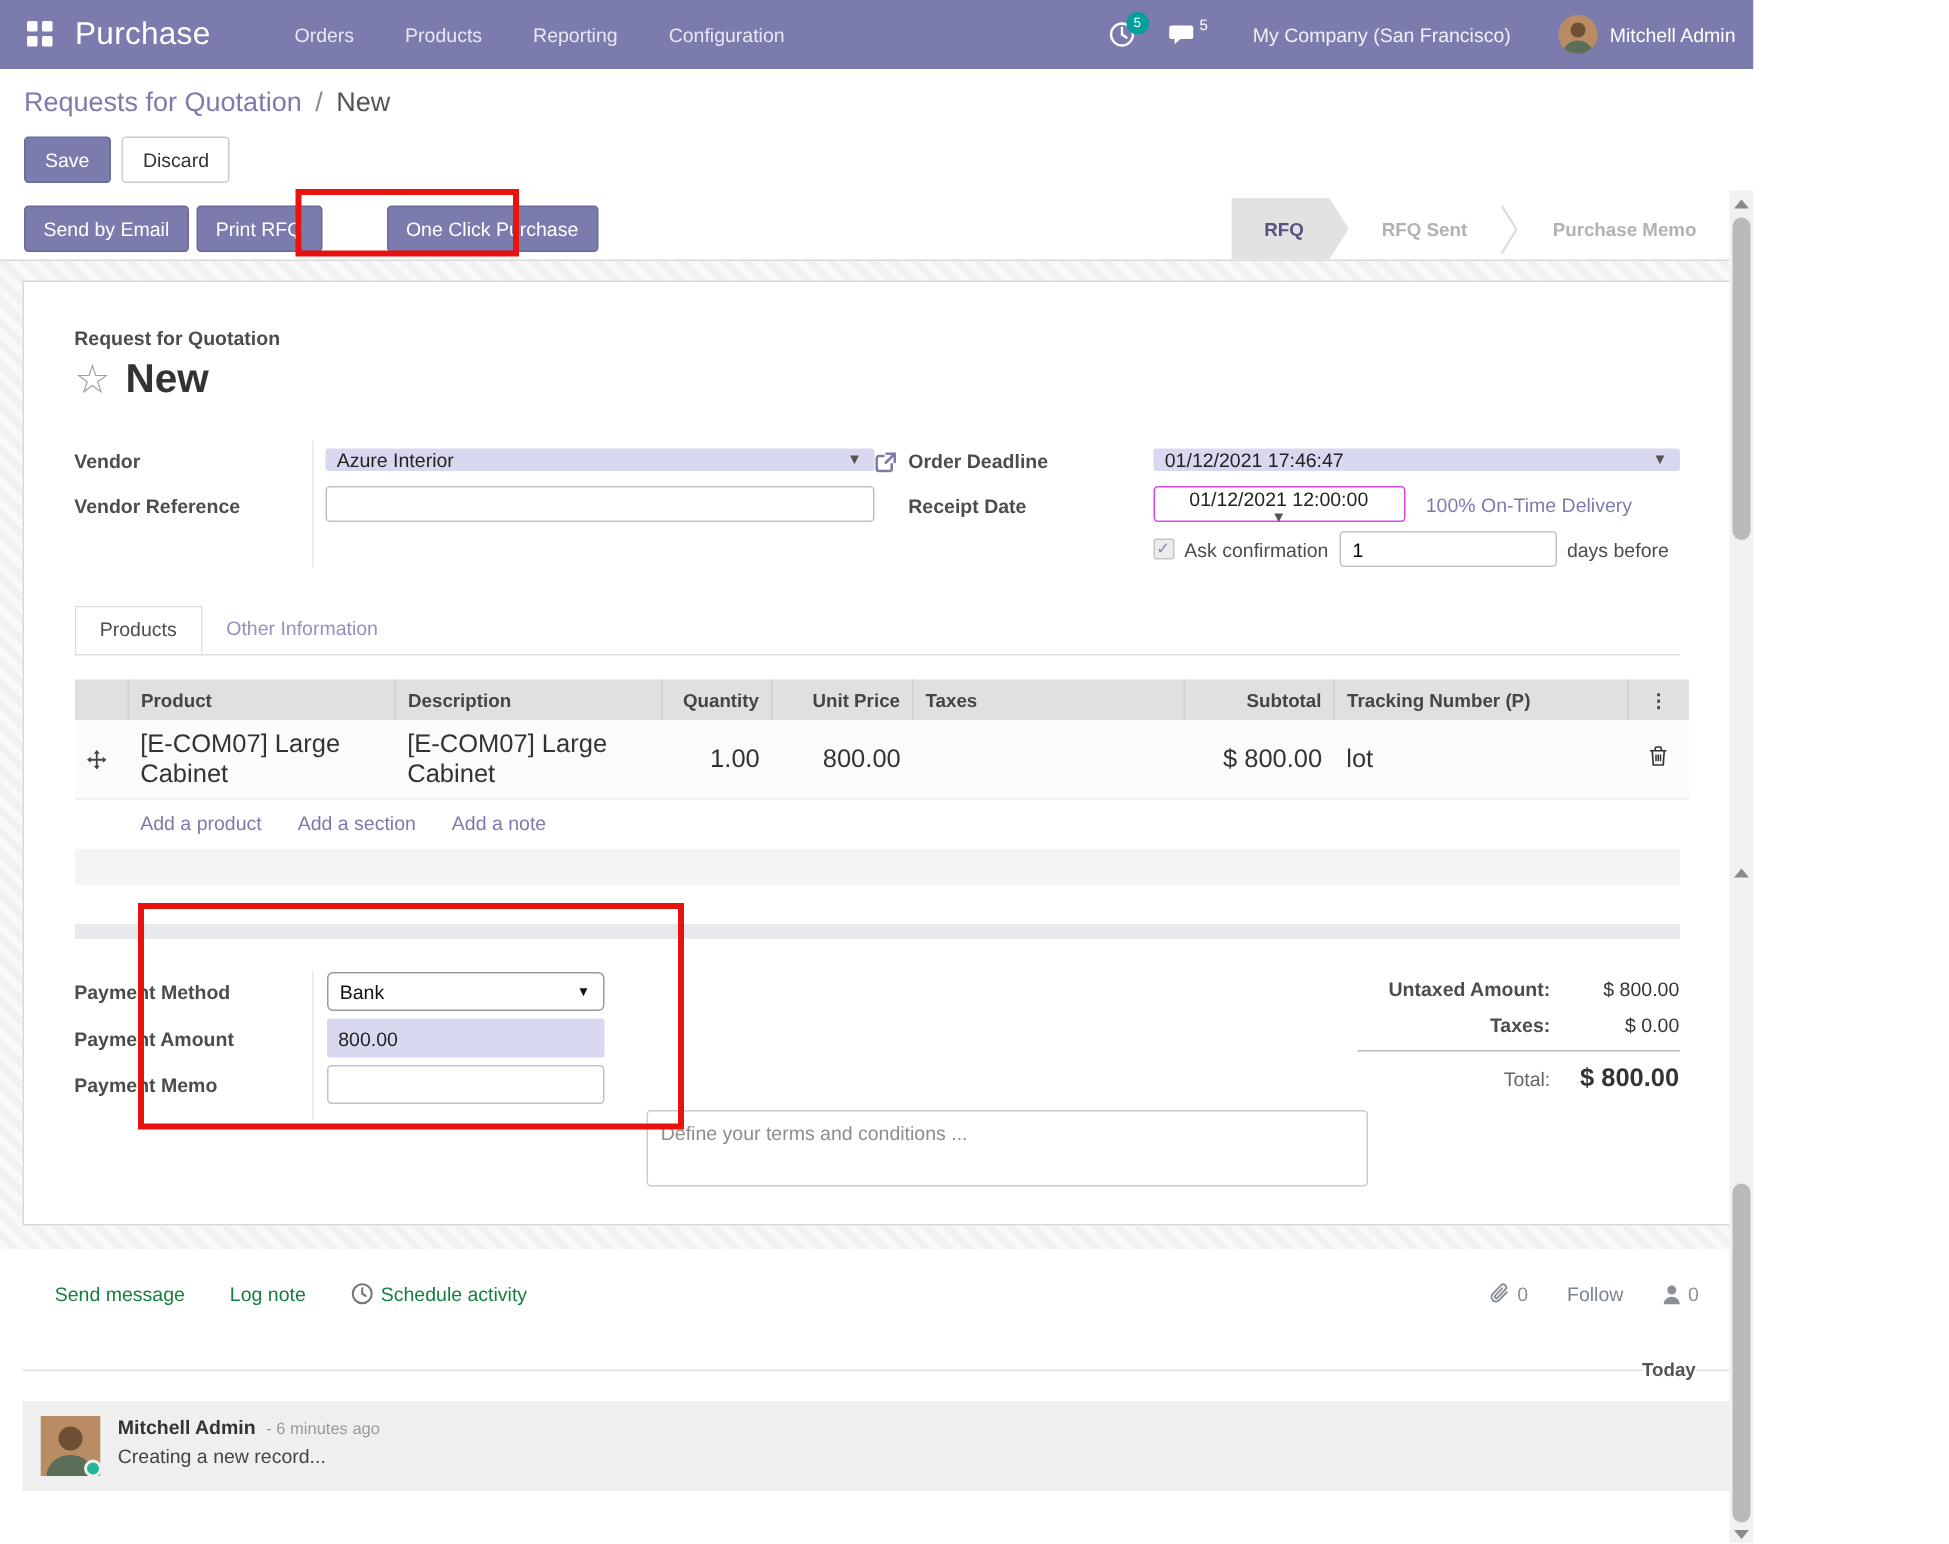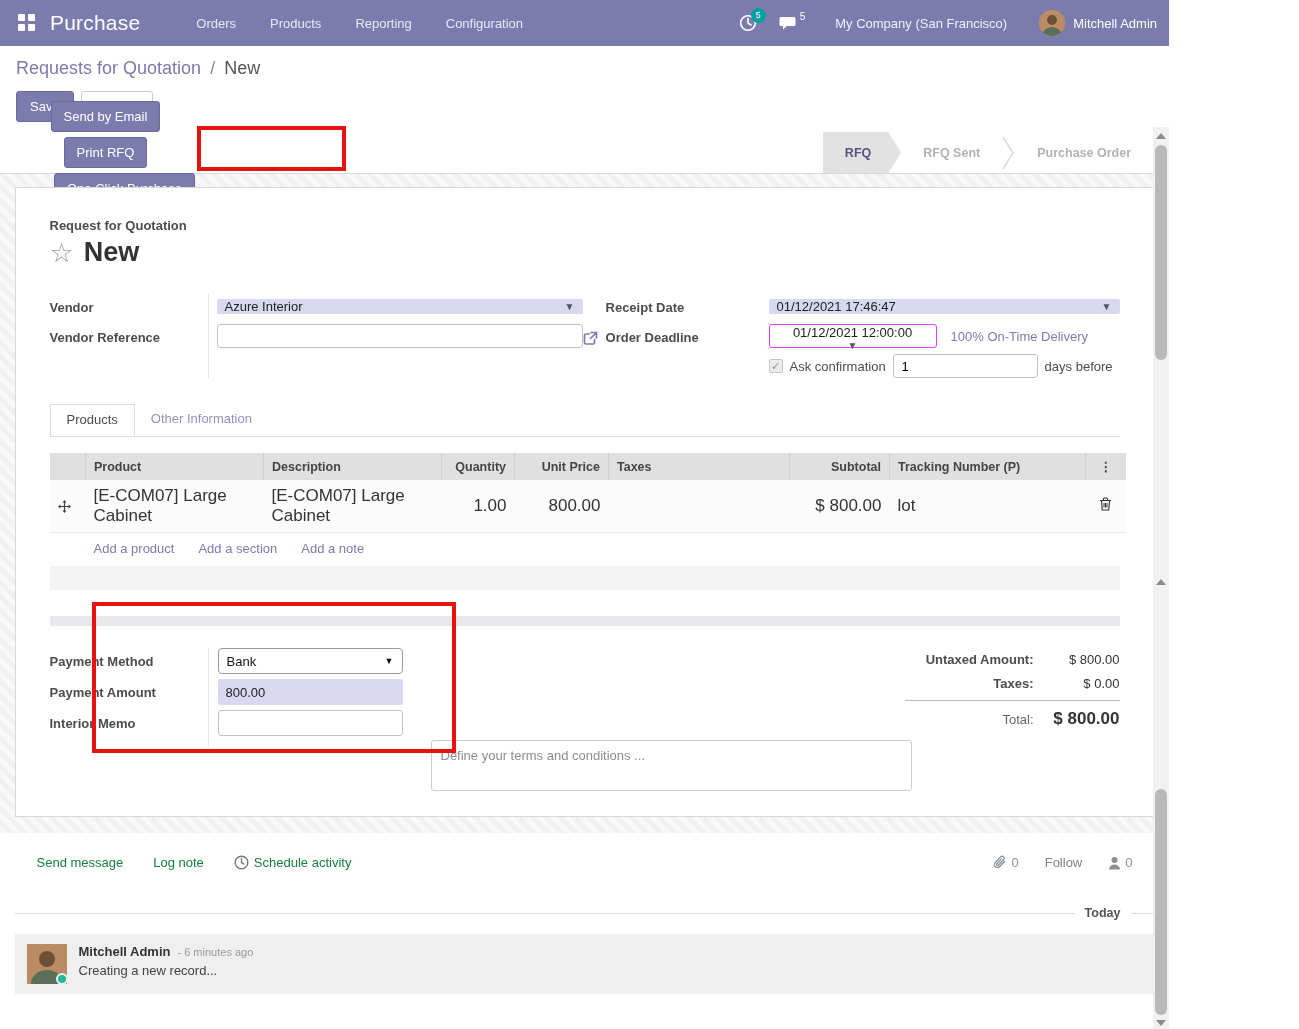--- a/index.html
+++ b/index.html
@@ -28,21 +28,21 @@
   .breadcrumb .parent { color:#7c7bad; cursor:pointer; }
   .breadcrumb .sep { color:#888; margin:0 4px; }
   .breadcrumb .current { color:#555; }
   .btn { display:inline-block; font-size:13px; padding:6px 13px; border-radius:3px; border:1px solid transparent; cursor:pointer; line-height:17px; }
   .btn-primary { background:#7c7bad; border-color:#6b6a9e; color:#fff; }
   .btn-default { background:#fff; border-color:#ccc; color:#333; }
   .cp-buttons .btn { margin-right:4px; }
 
   
   .statusbar { height:42px; background:#fff; border-bottom:1px solid #d9d9d9; display:flex; align-items:center; padding-left:16px; }
-  .statusbar .left-buttons { display:flex; gap:5px; align-items:center;flex-direction:column; }
+  .statusbar .left-buttons { display:flex; gap:5px; align-items:center; }
   .statusbar .left-buttons .btn { padding:6px 12px; }
   .oneclick-offset { margin-left:38px; }
   .steps { margin-left:auto; display:flex; align-items:center; height:100%; margin-right:16px; }
   .step { font-weight:bold; font-size:12.5px; color:#b3b2b2; padding:0 22px; height:100%; display:flex; align-items:center; }
   .step.active { background:#e2e2e2; color:#55537f; clip-path:polygon(0 0, calc(100% - 13px) 0, 100% 50%, calc(100% - 13px) 100%, 0 100%); padding-right:30px; }
   .chev { flex:none; }
 
   
   .content { height:659px; background:#f1f1f3; background-image:repeating-linear-gradient(45deg, rgba(255,255,255,.55) 0, rgba(255,255,255,.55) 5px, transparent 5px, transparent 10px); padding-top:13px; }
   .sheet { width:1140px; margin:0 auto; background:#fff; border:1px solid #d8d8d8; height:630px; padding:26px 34px; position:relative; }
@@ -117,21 +117,21 @@
   .terms textarea::placeholder { color:#8d8d8d; }
 
   
   .chatter { background:#fff; padding:18px 0 0; }
   .chatter-inner { width:1140px; margin:0 auto; }
   .chatter-topbar { display:flex; align-items:center; padding:4px 22px 14px; }
   .chatter-btn { color:#15803d; margin-right:30px; cursor:pointer; display:flex; align-items:center; gap:5px; }
   .chatter-right { margin-left:auto; display:flex; align-items:center; gap:26px; color:#8a8f98; }
   .chatter-right .cnt { display:flex; align-items:center; gap:4px; cursor:pointer; }
   .follow { cursor:pointer; color:#7d838c; }
-  .date-divider { display:flex; align-items:center; gap:10px; margin:22px 0 14px; }
+  .date-divider { display:flex; align-items:center; gap:0; margin:22px 0 14px; }
   .date-divider .line { flex:1; border-top:1px solid #ddd; }
   .date-divider .dtext { font-weight:bold; color:#555; font-size:12.5px; }
   .message { background:#efefef; display:flex; padding:10px 12px; gap:12px; margin-top:14px; }
   .avatar-lg { width:40px; height:40px; border-radius:50%; overflow:hidden; background:#b98c63; position:relative; flex:none; }
   .presence { position:absolute; right:-1px; bottom:-1px; width:12px; height:12px; background:#21b799; border:2px solid #efefef; border-radius:50%; }
   .msg-avatar-wrap { position:relative; }
   .msg-head { display:flex; align-items:baseline; gap:7px; }
   .msg-author { font-weight:bold; color:#333; cursor:pointer; }
   .msg-time { font-size:11px; color:#9a9a9a; }
   .msg-body { margin-top:4px; color:#444; }
@@ -218,21 +218,21 @@
       <button class="btn btn-primary oneclick-offset">One Click Purchase</button>
     </div>
     <div class="steps">
       <div class="step active">RFQ</div>
       <div class="step">RFQ Sent</div>
       <span class="chev">
           <svg width="13" height="34" viewBox="0 0 13 34">
             <path d="M1 1 L11 17 L1 33" stroke="#dcdcdc" stroke-width="1.5" fill="none"></path>
           </svg>
         </span>
-      <div class="step">Purchase Order</div>
+      <div class="step">Purchase Memo</div>
     </div>
   </div>
 
   <div class="content">
     <div class="sheet">
 
       <div class="sheet-title-label">Request for Quotation</div>
       <div class="title-row">
         <span class="star">☆</span>
         <span class="record-name">New</span>
@@ -252,31 +252,31 @@
               </div>
             </div>
             <div class="fieldbox">
               <input class="input-plain" type="text" style="">
             </div>
           </div>
         </div>
 
         <div class="group-right">
           <div class="rg-labels">
-            <div class="rg-label-row" style="padding-left:23px;">
-              <span class="flabel">Receipt Date</span>
-            </div>
             <div class="rg-label-row">
               <span class="ext-icon">
                 <svg width="15" height="15" viewBox="0 0 15 15">
                     <path d="M6 3 H3 a1.5 1.5 0 0 0 -1.5 1.5 v7 A1.5 1.5 0 0 0 3 13 h7 a1.5 1.5 0 0 0 1.5 -1.5 V8.5" stroke="#7c7bad" stroke-width="1.7" fill="none" stroke-linecap="round"></path>
                     <path d="M8 1.5 h5.5 v5.5 M13.5 1.5 L7.5 7.5" stroke="#7c7bad" stroke-width="1.7" fill="none" stroke-linecap="round"></path>
                   </svg>
               </span>
               <span class="flabel">Order Deadline</span>
+            </div>
+            <div class="rg-label-row" style="padding-left:23px;">
+              <span class="flabel">Receipt Date</span>
             </div>
           </div>
           <div class="rg-fields">
             <div class="fieldbox">
               <div class="fill-purple">
                 <span>01/12/2021 17:46:47</span>
                 <span class="caret">▼</span>
               </div>
             </div>
             <div class="date-row">
@@ -355,21 +355,21 @@
         <span>Add a note</span>
       </div>
       <div class="stripe-row"></div>
       <div class="hbar"></div>
 
       <div class="lower">
         <div class="payment-group">
           <div class="label-col">
             <span class="flabel" style="height:31px;">Payment Method</span>
             <span class="flabel" style="height:31px;">Payment Amount</span>
-            <span class="flabel" style="height:31px;">Interior Memo</span>
+            <span class="flabel" style="height:31px;">Payment Memo</span>
           </div>
           <div class="fields-col">
             <div class="fieldbox">
               <div class="pm-select">
                 <span>Bank</span>
                 <span class="native-arrow">▼</span>
               </div>
             </div>
             <div class="fieldbox">
               <input class="pm-amount" type="text" value="800.00" style="">

